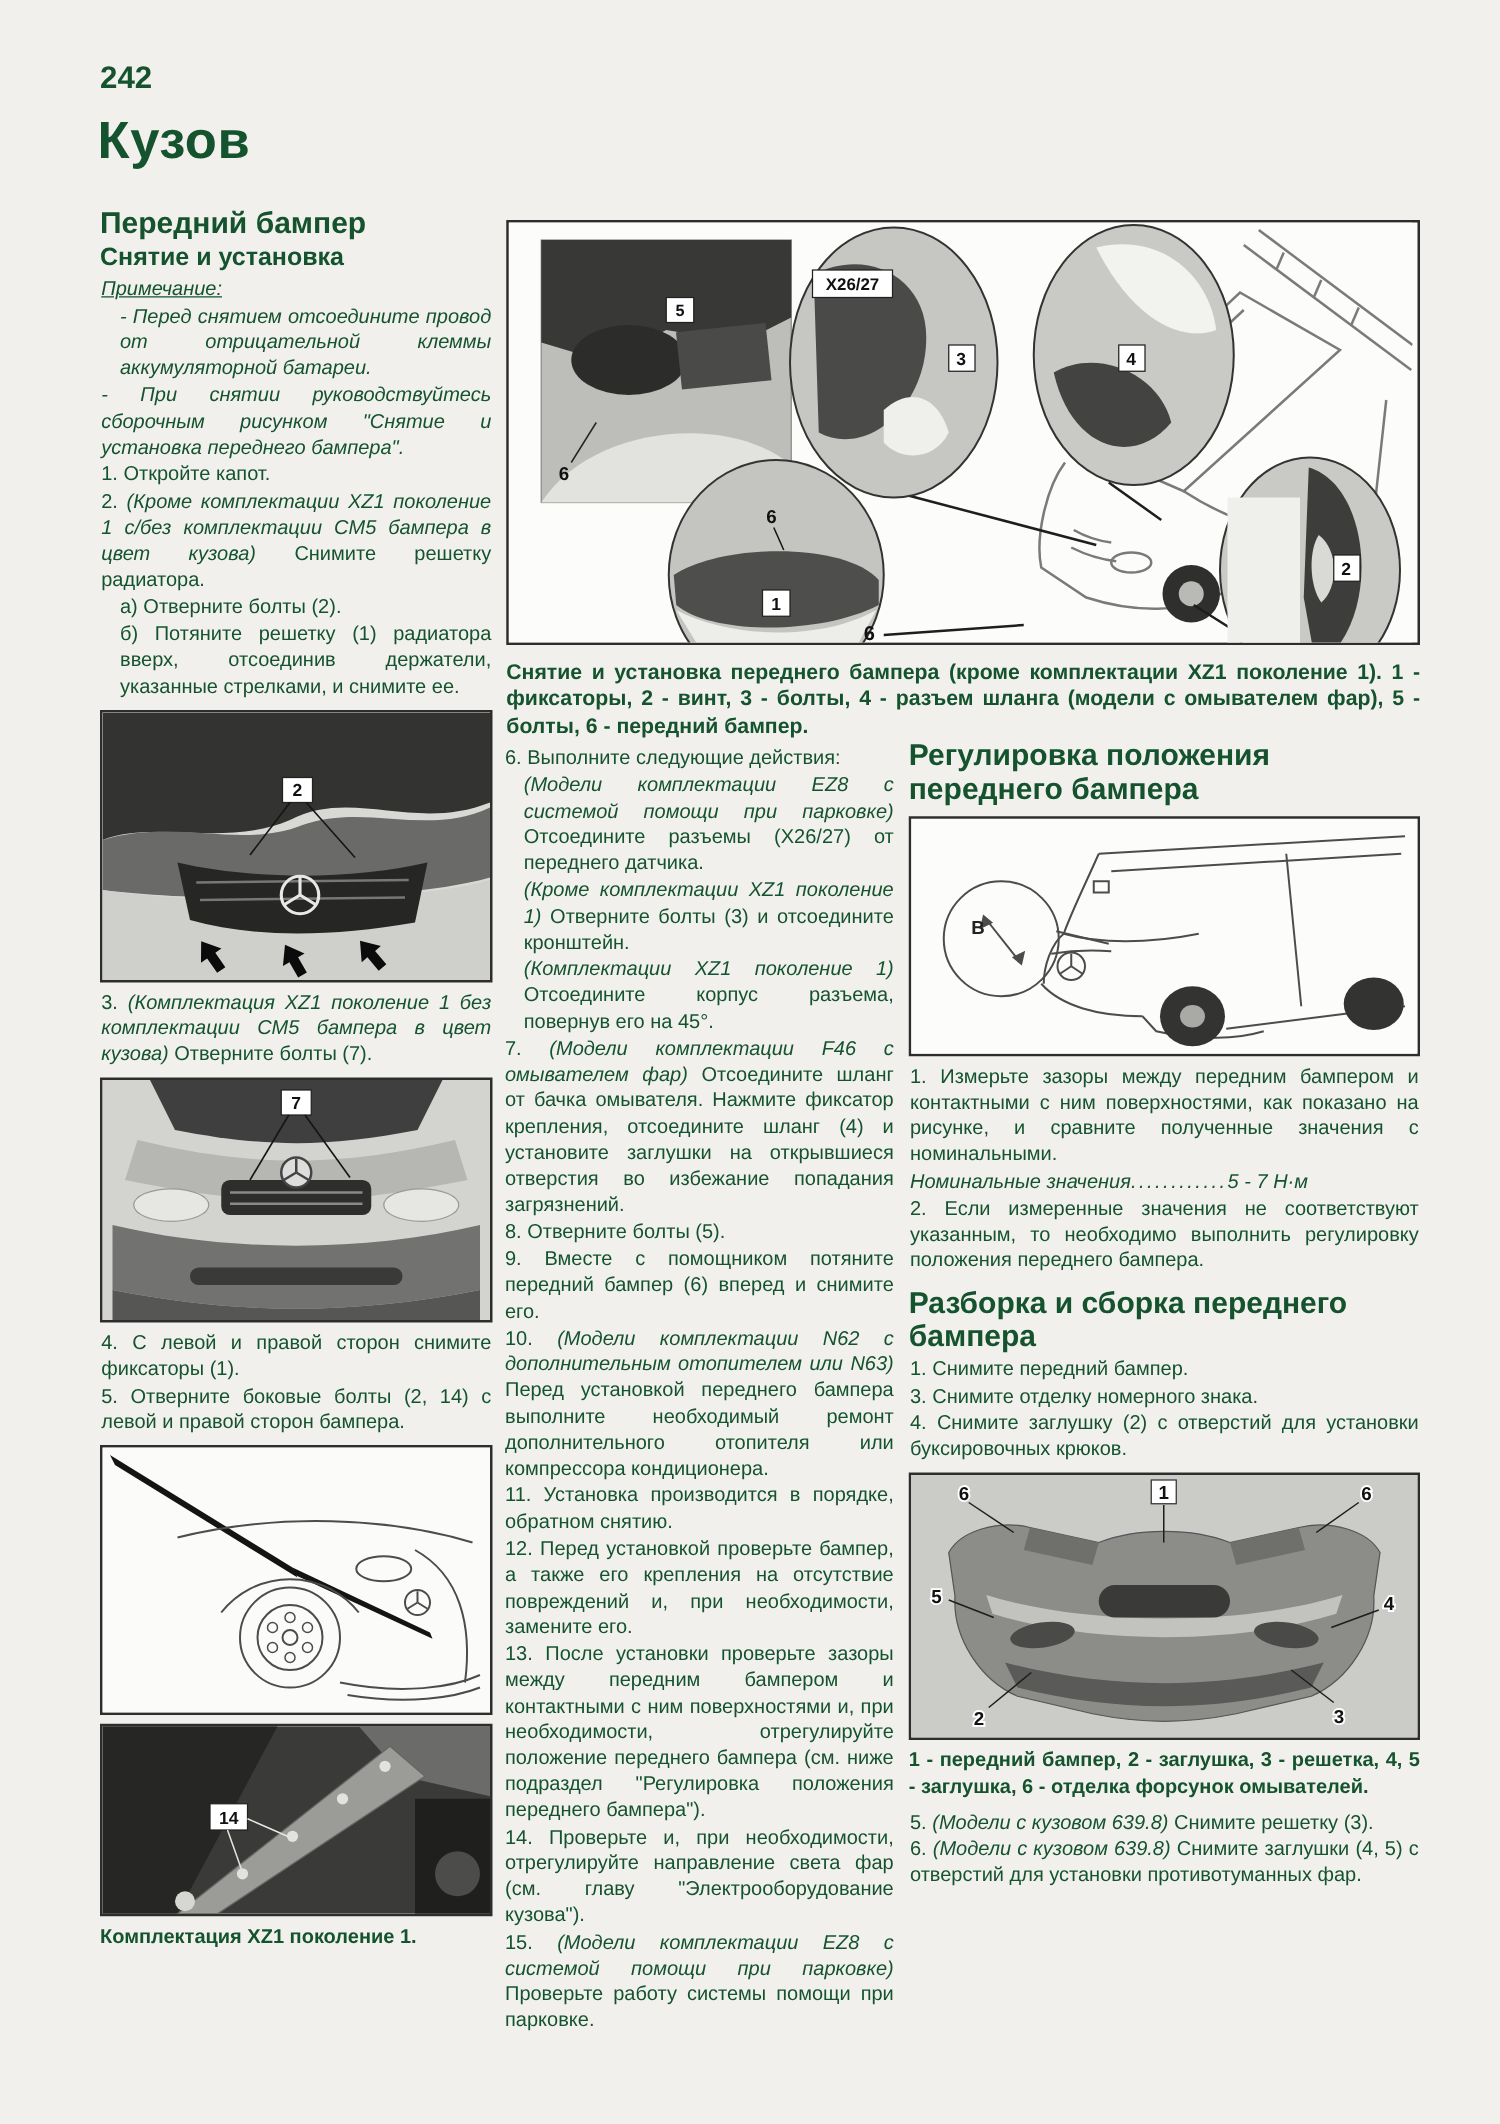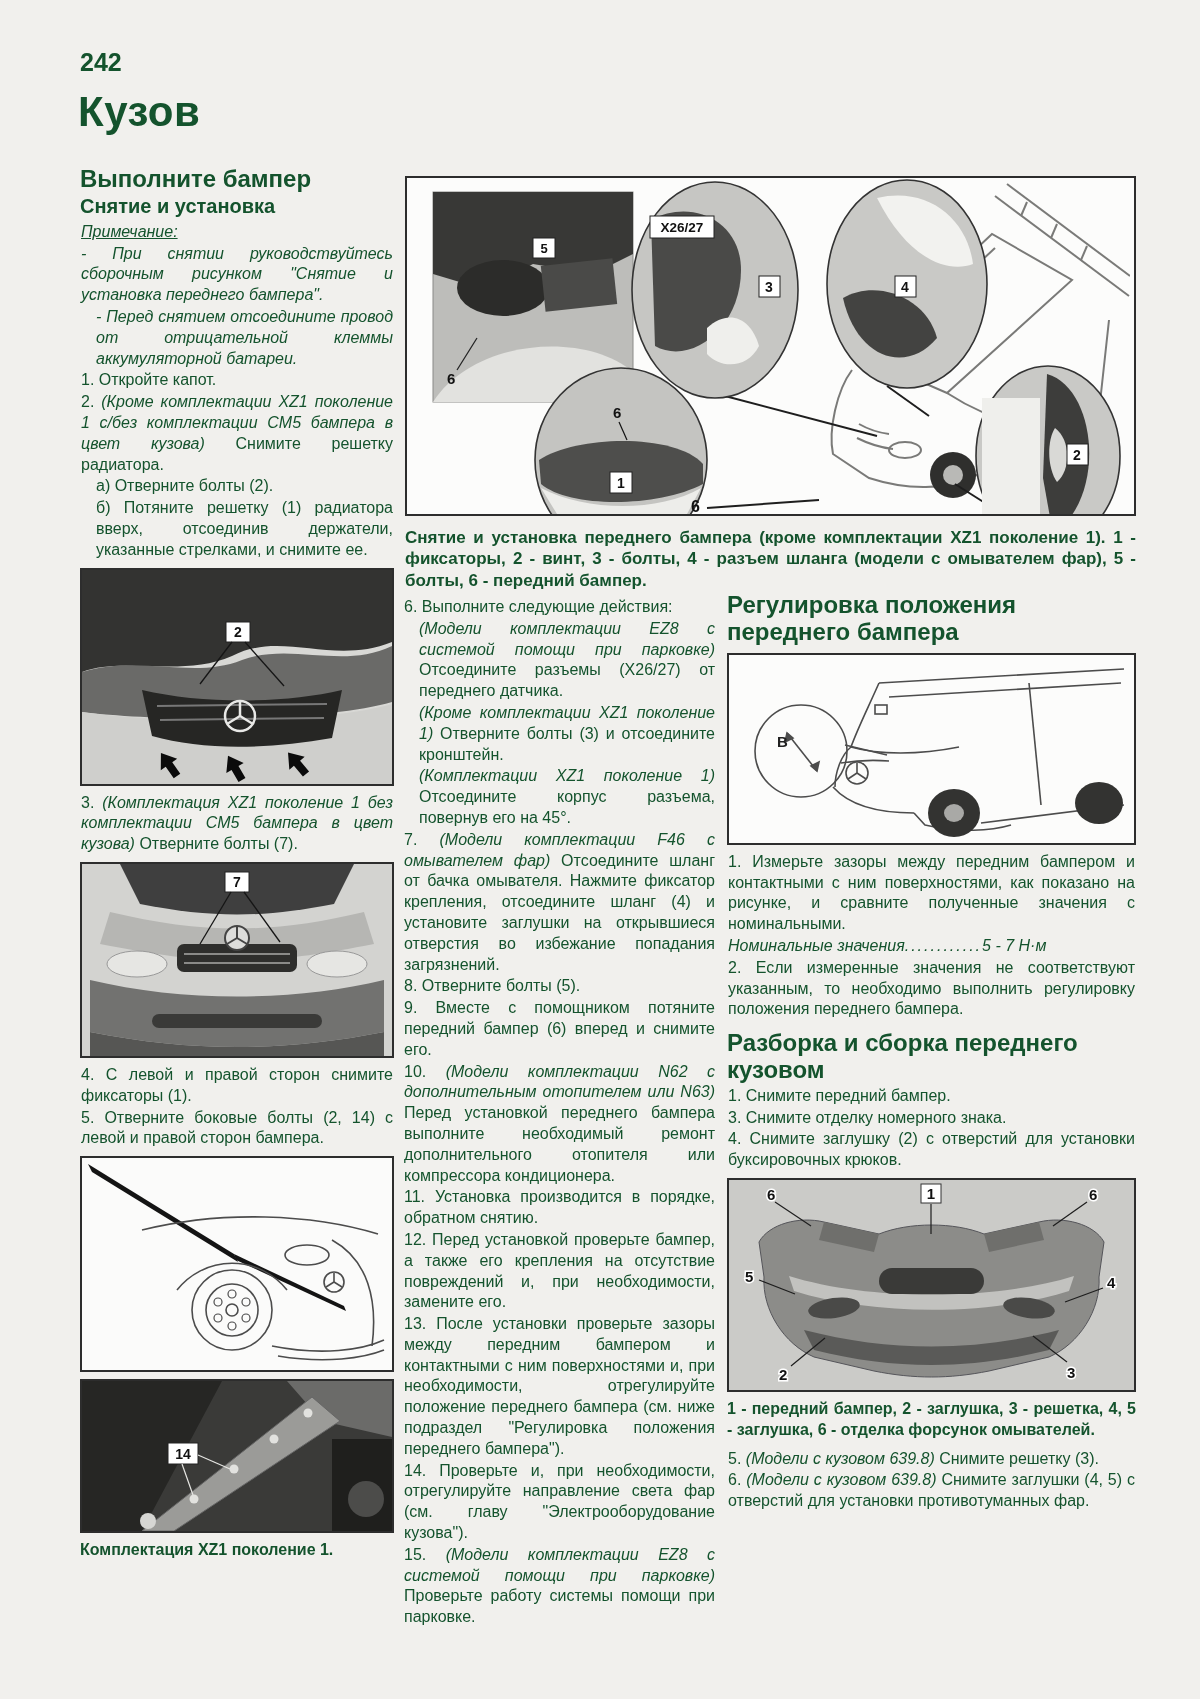--- a/index.html
+++ b/index.html
@@ -30,25 +30,25 @@
 </style>
 </head>
 <body>
 
 <div id="page">
 
   <div class="pagenum">242</div>
   <div class="bigtitle">Кузов</div>
 
   <div class="col" id="leftcol">
-    <h2 class="sec">Выполните бампер</h2>
+    <h2 class="sec">Передний бампер</h2>
     <h3 class="sub">Снятие и установка</h3>
     <p class="p"><span class="notelabel">Примечание:</span></p>
+    <p class="p it ind">-  Перед  снятием  отсоедините провод от отрицательной клеммы аккумуляторной батареи.</p>
     <p class="p it">-  При  снятии  руководствуйтесь сборочным рисунком "Снятие и установка переднего бампера".</p>
-    <p class="p it ind">-  Перед  снятием  отсоедините провод от отрицательной клеммы аккумуляторной батареи.</p>
     <p class="p">1. Откройте капот.</p>
     <p class="p"><span>2. </span><span class="it">(Кроме комплектации XZ1 поколение 1 с/без комплектации CM5 бампера в цвет кузова) </span><span>Снимите решетку радиатора.</span></p>
     <p class="p ind">а) Отверните болты (2).</p>
     <p class="p ind">б) Потяните решетку (1) радиатора вверх, отсоединив держатели, указанные стрелками, и снимите ее.</p>
 
     <div class="figframe">
       <svg width="310" height="214" viewBox="0 0 310 214">
         <rect width="310" height="214" fill="#d8d8d5"></rect>
         <path d="M0,0 H310 V72 C250,96 200,60 150,86 C100,108 40,86 0,102 Z" fill="#333331"></path>
         <path d="M0,102 C60,84 110,110 160,90 C210,72 260,100 310,76 V132 C240,152 80,152 0,142 Z" fill="#6a6a68"></path>
@@ -295,21 +295,21 @@
     </div>
 
     <p class="p">1. Измерьте зазоры между передним бампером и контактными с ним поверхностями, как показано на рисунке, и сравните полученные значения с номинальными.</p>
     <p class="p nomline">
         <span class="it">Номинальные значения</span>
         <span class="dots">............</span>
         <span class="val it">5 - 7 Н·м</span>
       </p>
     <p class="p">2. Если измеренные значения не соответствуют указанным, то необходимо выполнить регулировку положения переднего бампера.</p>
 
-    <h2 class="sec" style="margin-top:10px;">Разборка и сборка переднего кузовом</h2>
+    <h2 class="sec" style="margin-top:10px;">Разборка и сборка переднего бампера</h2>
     <p class="p">1. Снимите передний бампер.</p>
     <p class="p">3. Снимите отделку номерного знака.</p>
     <p class="p">4. Снимите заглушку (2) с отверстий для установки буксировочных крюков.</p>
 
     <div class="figframe">
       <svg width="405" height="210" viewBox="0 0 405 210">
         <rect width="405" height="210" fill="#cbcbc8"></rect>
         <path d="M30,62 C40,44 70,36 95,42 L150,54 C180,42 225,42 255,54 L310,42 C335,36 365,44 375,62 L370,97 C372,130 350,164 320,177 L260,191 C220,199 185,199 145,191 L85,177 C55,164 33,130 35,97 Z" fill="#8c8c89" stroke="#55555a"></path>
         <polygon points="95,42 150,54 145,72 90,60" fill="#6f6f6c"></polygon>
         <polygon points="310,42 255,54 260,72 315,60" fill="#6f6f6c"></polygon>

